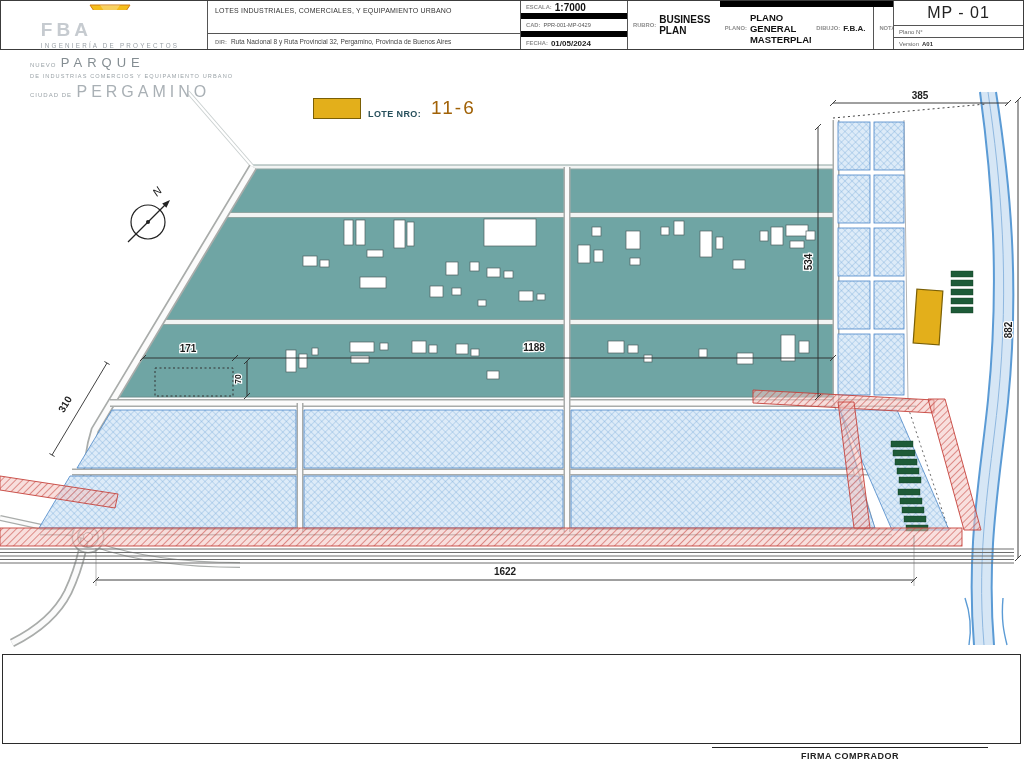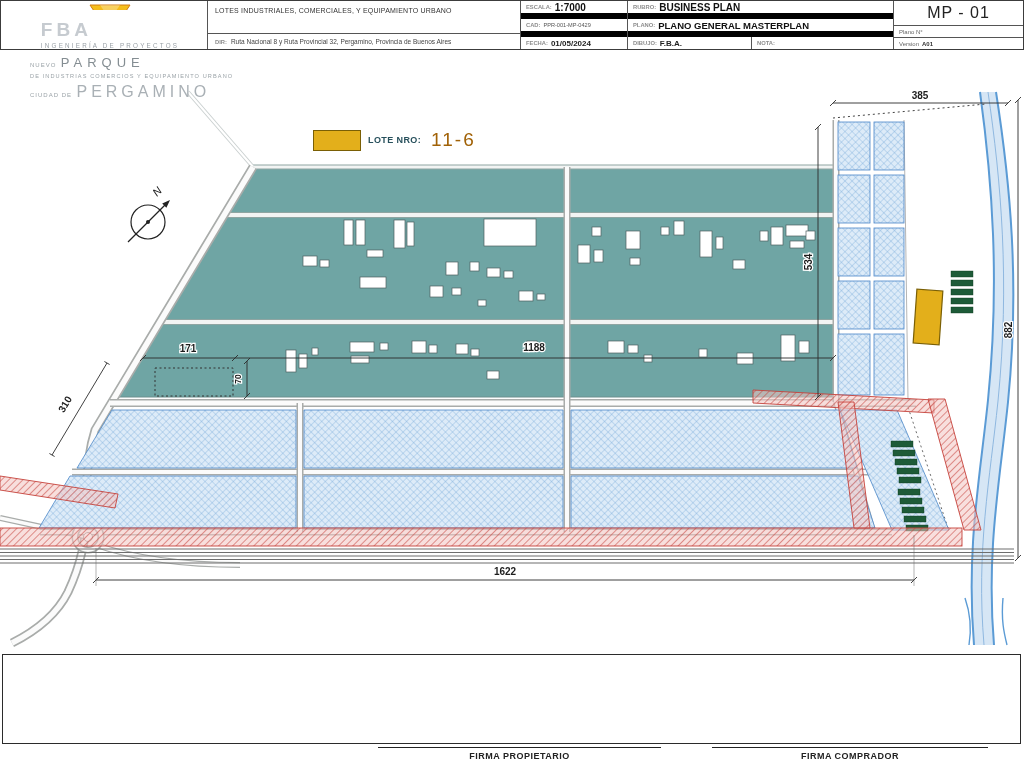--- a/index.html
+++ b/index.html
@@ -26,21 +26,21 @@
   .proj-dir { border-top:1px solid #555; padding:0 7px; height:16px; display:flex;
               align-items:center; gap:4px; font-size:6.5px; color:#444; }
   .tb-lbl { font-size:5.8px; color:#8d8d8d; font-weight:bold; white-space:nowrap; }
   .cell-meta { width:107px; display:flex; flex-direction:column; }
   .meta-row { flex:1; border-top:6px solid #000000; display:flex; align-items:center;
               padding:0 5px; gap:3px; overflow:hidden; }
   .meta-row:first-child { border-top:none; }
   .v-escala { font-size:10px; font-weight:bold; color:#111; }
   .v-cad { font-size:5.6px; color:#555; }
   .v-fecha { font-size:8px; font-weight:bold; color:#222; }
-  .cell-plan { width:266px; display:flex; flex-direction:column; }
+  .cell-plan { width:266px; display:flex; flex-direction:row; }
   .v-rubro { font-size:10px; font-weight:bold; color:#111; }
   .v-plano { font-size:9.5px; font-weight:bold; color:#111; }
   .plan-split { display:flex; padding:0;align-items:center; }
   .half-a { width:120px; display:flex; align-items:center; gap:3px; padding:0 5px; height:100%; }
   .half-b { flex:1; border-left:1px solid #555; display:flex; align-items:center; padding:0 5px; height:100%; }
   .v-dibujo { font-size:8px; font-weight:bold; color:#222; }
   .cell-sheet { flex:1; display:flex; flex-direction:column; }
   .sheet-code { flex:1; display:flex; align-items:center; justify-content:center;
                 font-size:16px; color:#222; letter-spacing:1px; }
   .sheet-row { height:12px; border-top:1px solid #555; font-size:6px; color:#666;
@@ -49,21 +49,21 @@
 
   
   .branding { position:absolute; top:52px; left:30px; z-index:4; color:#8b9398; line-height:1.25; }
   .b-small { font-size:6px; letter-spacing:1px; color:#9ba3a8; }
   .b-parque { font-size:13px; letter-spacing:5px; color:#848d92; }
   .b-line2 { font-size:5.6px; letter-spacing:1.1px; color:#9ba3a8; margin-top:1px; }
   .b-pergamino { font-size:16px; letter-spacing:4px; color:#a9b0b5; }
   .b-line3 { margin-top:2px; }
 
   
-  .legend { position:absolute; top:97px; left:313px; display:flex; align-items:center; z-index:4;margin-top:32px; }
+  .legend { position:absolute; top:97px; left:313px; display:flex; align-items:flex-end; z-index:4; }
   .legend-swatch { width:48px; height:21px; background:#E3AF1B; border:1px solid #7a5f05; }
   .legend-label { margin-left:7px; font-size:9px; font-weight:bold; color:#27505c; letter-spacing:.4px; }
   .legend-value { margin-left:10px; font-size:19px; color:#a16207; letter-spacing:2px; }
 
   
   .bottom-box { position:absolute; left:2px; top:654px; width:1019px; height:90px;
                 border:1.2px solid #2b2b2b; background:#fff; z-index:4; }
   .sig { position:absolute; top:747px; z-index:4; }
   .sig-line { border-top:1.2px solid #222; height:0; }
   .sig-label { text-align:center; font-size:9px; font-weight:bold; color:#222;
@@ -395,22 +395,18 @@
   </div>
 
   <div class="legend">
     <div class="legend-swatch"></div>
     <span class="legend-label">LOTE NRO:</span>
     <span class="legend-value">11-6</span>
   </div>
 
   <div class="bottom-box"></div>
 
-  <div class="sig sig2">
-    <div class="sig-line"></div>
-    <div class="sig-label">FIRMA PROPIETARIO</div>
-  </div>
   <div class="sig sig3">
     <div class="sig-line"></div>
     <div class="sig-label">FIRMA COMPRADOR</div>
   </div>
 
 </div>
 
 </body></html>

